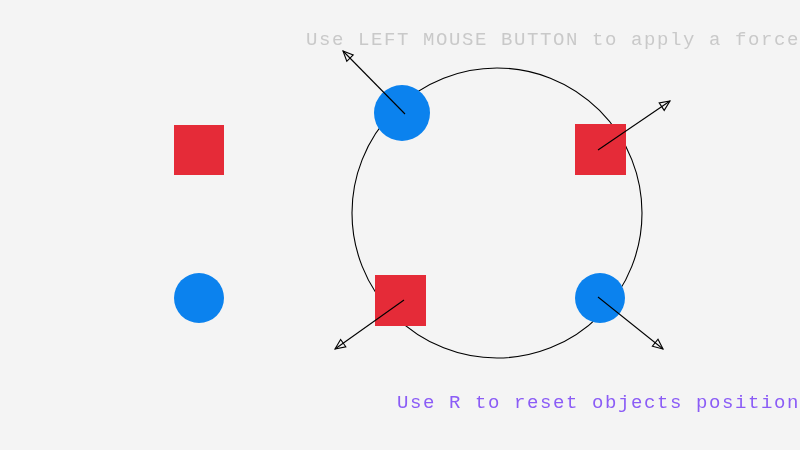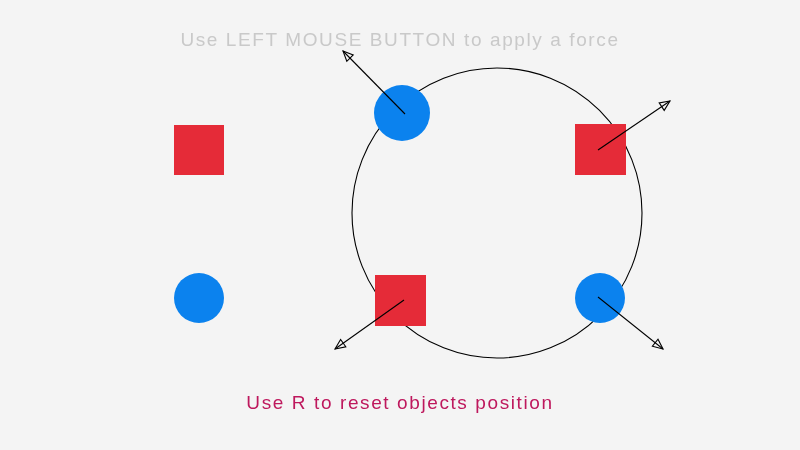--- a/index.html
+++ b/index.html
@@ -23,24 +23,24 @@
   #scene {
     position: absolute;
     left: 0;
     top: 0;
     width: 800px;
     height: 450px;
   }
   .hint {
     position: absolute;
     width: 100%;
-    text-align: center;
+    text-align: right;
     letter-spacing: 1.6px;
     white-space: nowrap;
-    font-family: Liberation Sans, sans-serif;
+    font-family: Liberation Mono, monospace;
     -webkit-font-smoothing: none;
     font-smooth: never;
   }
   #hint-top {
     top: 29px;
     font-size: 19px;
     color: #c9c9c9;
   }
   #hint-bottom {
     top: 392px;
@@ -81,15 +81,15 @@
       </g>
       <g>
         <line x1="598" y1="297" x2="663" y2="349" stroke="#000000" stroke-width="1.1"></line>
         <polygon points="663.0,349.0 652.4,346.2 658.0,339.2" fill="none" stroke="#000000" stroke-width="1.1"></polygon>
       </g>
     </g>
   </svg>
 
   <div class="hint" id="hint-top" style="color: rgb(201, 201, 201);">Use LEFT MOUSE BUTTON to apply a force</div>
 
-  <div class="hint" id="hint-bottom" style="color: #be185d;">Use R to reset objects position</div>
+  <div class="hint" id="hint-bottom" style="color: #8b5cf6;">Use R to reset objects position</div>
 
 </div>
 
 </body></html>

